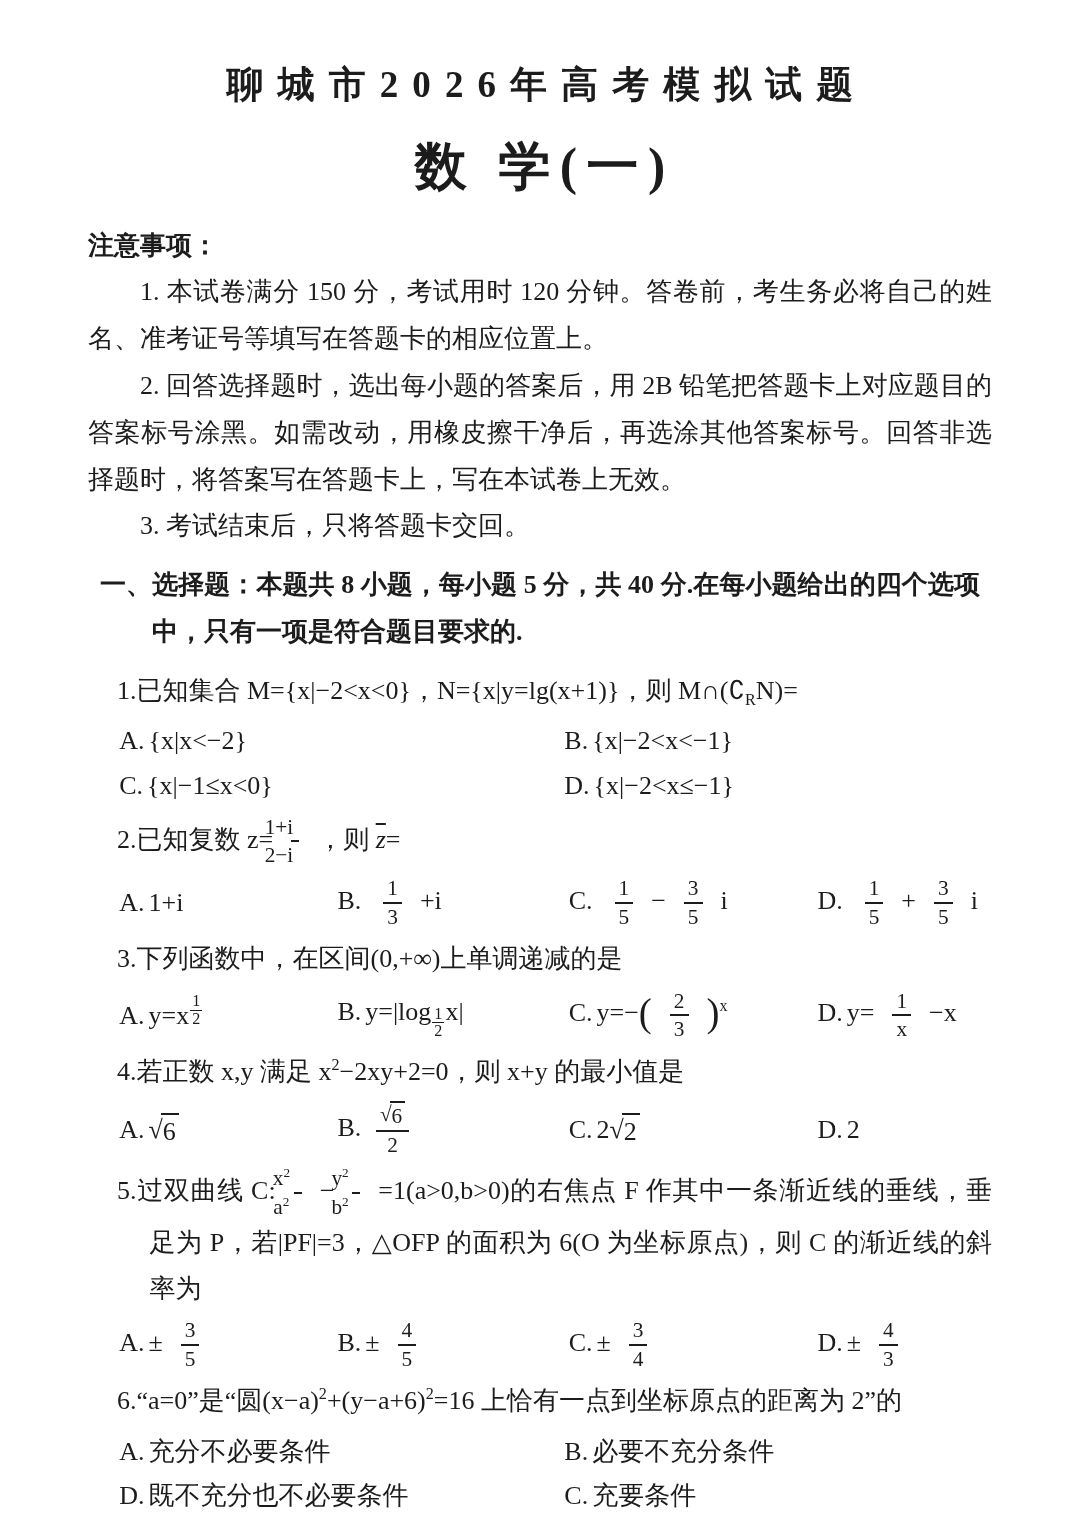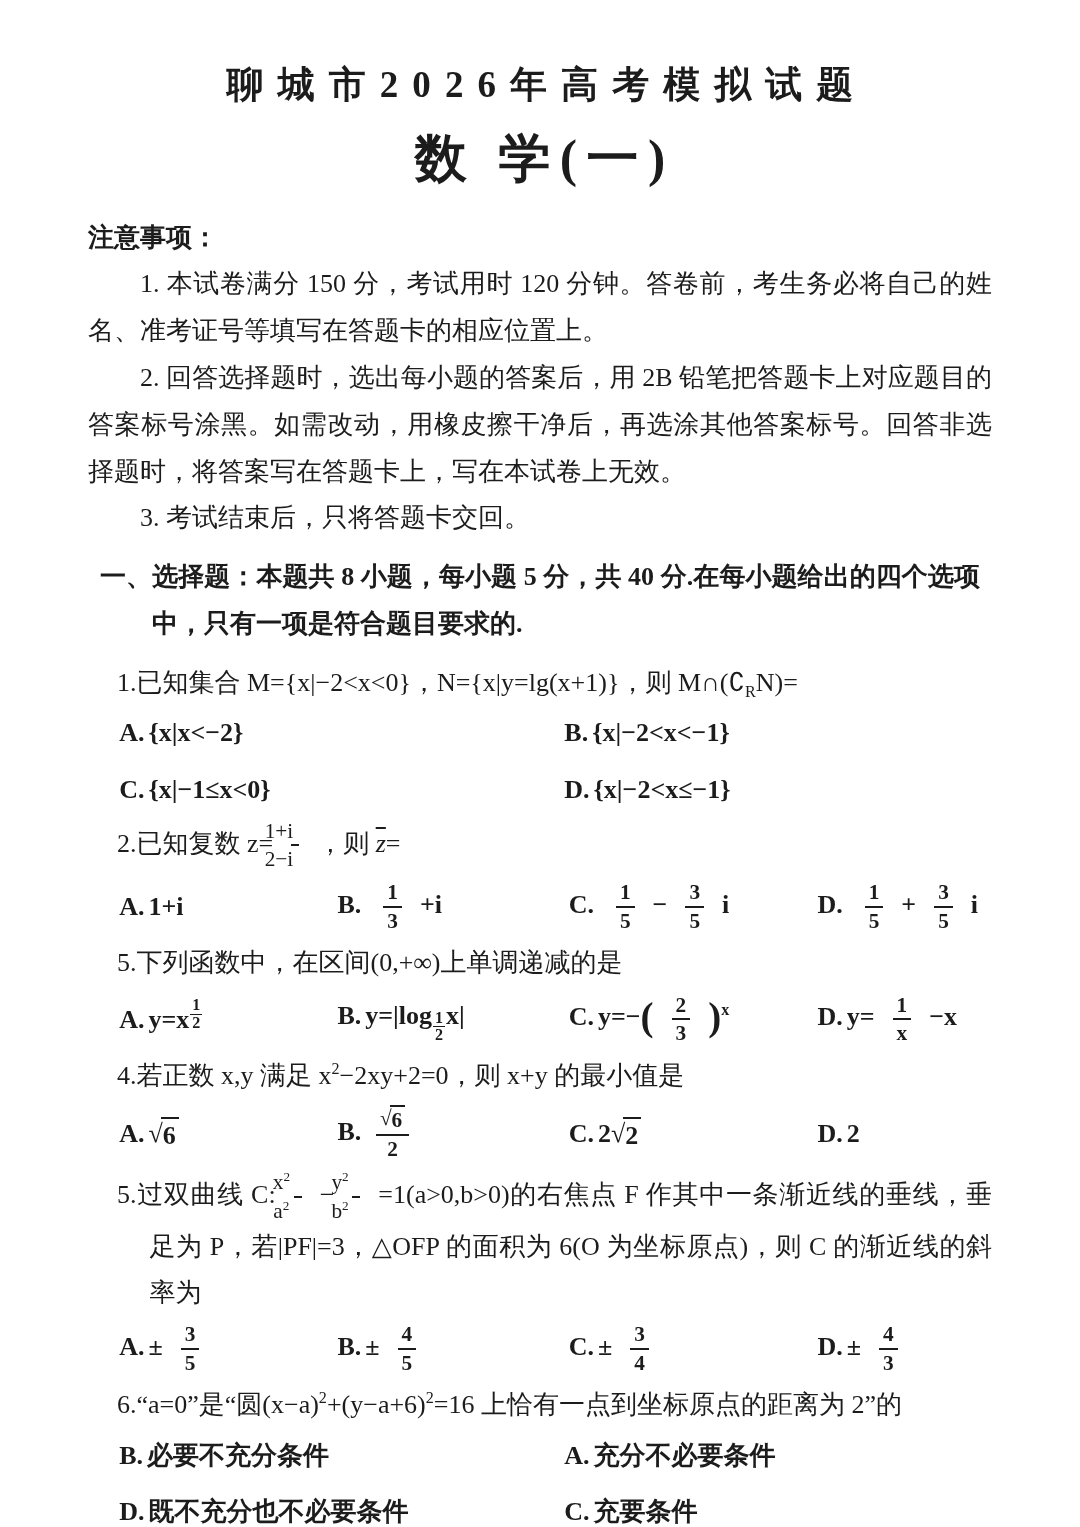--- a/index.html
+++ b/index.html
@@ -5,35 +5,35 @@
   html,body{margin:0;padding:0;background:#ffffff;}
   body{
     width:1080px;height:1527px;overflow:hidden;margin:0 auto;
     color:#1c1c1c;
     font-family:"Liberation Serif","DejaVu Serif","DejaVu Sans",serif;
     font-size:26px;line-height:1.7;
   }
   .sheet{padding:62px 88px 10px 88px;box-sizing:border-box;}
   .title1{
     text-align:center;font-weight:bold;font-size:37px;line-height:1.25;
-    letter-spacing:0.38em;margin:0 0 20px 0;text-indent:0.38em;
+    letter-spacing:0.38em;margin:0 0 28px 0;text-indent:0.38em;
   }
   .title2{
     text-align:center;font-weight:bold;font-size:52px;line-height:1.2;
     letter-spacing:0.18em;margin:0 0 24px 0;text-indent:0.18em;
   }
   .notice-heading{font-weight:bold;line-height:1.8;}
   .notice-item{margin:0;text-indent:2em;line-height:1.8;text-align:justify;}
   .section-heading{
     font-weight:bold;line-height:1.8;text-align:justify;
     padding-left:2em;text-indent:-2em;margin:12px;
   }
   .question{margin-top:6px;}
   .stem{padding-left:1.25em;text-indent:-1.25em;line-height:1.75;text-align:justify;margin-left:29px;}
-  .options{display:grid;margin:6px 0 4px 1.2em;row-gap:12px;align-items:center;font-weight:bold;}
+  .options{display:grid;margin:6px 0 4px 1.2em;align-items:center;}
   .cols4{grid-template-columns:25% 26.5% 28.5% 20%;}
   .cols2{grid-template-columns:51% 49%;}
   .option{white-space:nowrap;}
   .olabel{margin-right:4px;}
   sup{font-size:0.62em;line-height:0;vertical-align:super;}
   sub{font-size:0.62em;line-height:0;vertical-align:sub;}
   .over{text-decoration:overline;font-style:italic;}
   .frac{
     display:inline-flex;flex-direction:column;align-items:center;
     vertical-align:middle;font-size:0.82em;line-height:1.25;margin:0 2px;
@@ -99,21 +99,21 @@
           <div class="option"><span class="olabel">D.</span><span class="ocontent"><span class="frac">
                 <span class="num">1</span>
                 <span class="den">5</span>
               </span>+<span class="frac">
                 <span class="num">3</span>
                 <span class="den">5</span>
               </span>i</span></div>
         </div>
       </div>
       <div class="question">
-        <div class="stem">5.下列函数中，在区间(0,+∞)上单调递减的是</div>
+        <div class="stem">3.下列函数中，在区间(0,+∞)上单调递减的是</div>
         <div class="options cols4">
           <div class="option"><span class="olabel">A.</span><span class="ocontent">y=x<sup><span class="frac tiny">
                   <span class="num">1</span>
                   <span class="den">2</span>
                 </span></sup></span></div>
           <div class="option"><span class="olabel">B.</span><span class="ocontent">y=|log<sub><span class="frac tiny">
                   <span class="num">1</span>
                   <span class="den">2</span>
                 </span></sub>x|</span></div>
           <div class="option"><span class="olabel">C.</span><span class="ocontent">y=−<span class="big">(</span><span class="frac">
@@ -170,22 +170,22 @@
               </span></span></div>
           <div class="option"><span class="olabel">D.</span><span class="ocontent">±<span class="frac">
                 <span class="num">4</span>
                 <span class="den">3</span>
               </span></span></div>
         </div>
       </div>
       <div class="question">
         <div class="stem">6.“a=0”是“圆(x−a)<sup>2</sup>+(y−a+6)<sup>2</sup>=16 上恰有一点到坐标原点的距离为 2”的</div>
         <div class="options cols2">
+          <div class="option"><span class="olabel">A.</span><span class="ocontent">充分不必要条件</span></div>
           <div class="option"><span class="olabel">B.</span><span class="ocontent">必要不充分条件</span></div>
-          <div class="option"><span class="olabel">A.</span><span class="ocontent">充分不必要条件</span></div>
           <div class="option"><span class="olabel">D.</span><span class="ocontent">既不充分也不必要条件</span></div>
           <div class="option"><span class="olabel">C.</span><span class="ocontent">充要条件</span></div>
         </div>
       </div>
     </div>
 
   <div class="footer">数学试题（一）（共 4 页）第 1 页</div>
 </div>
 
 </body></html>

